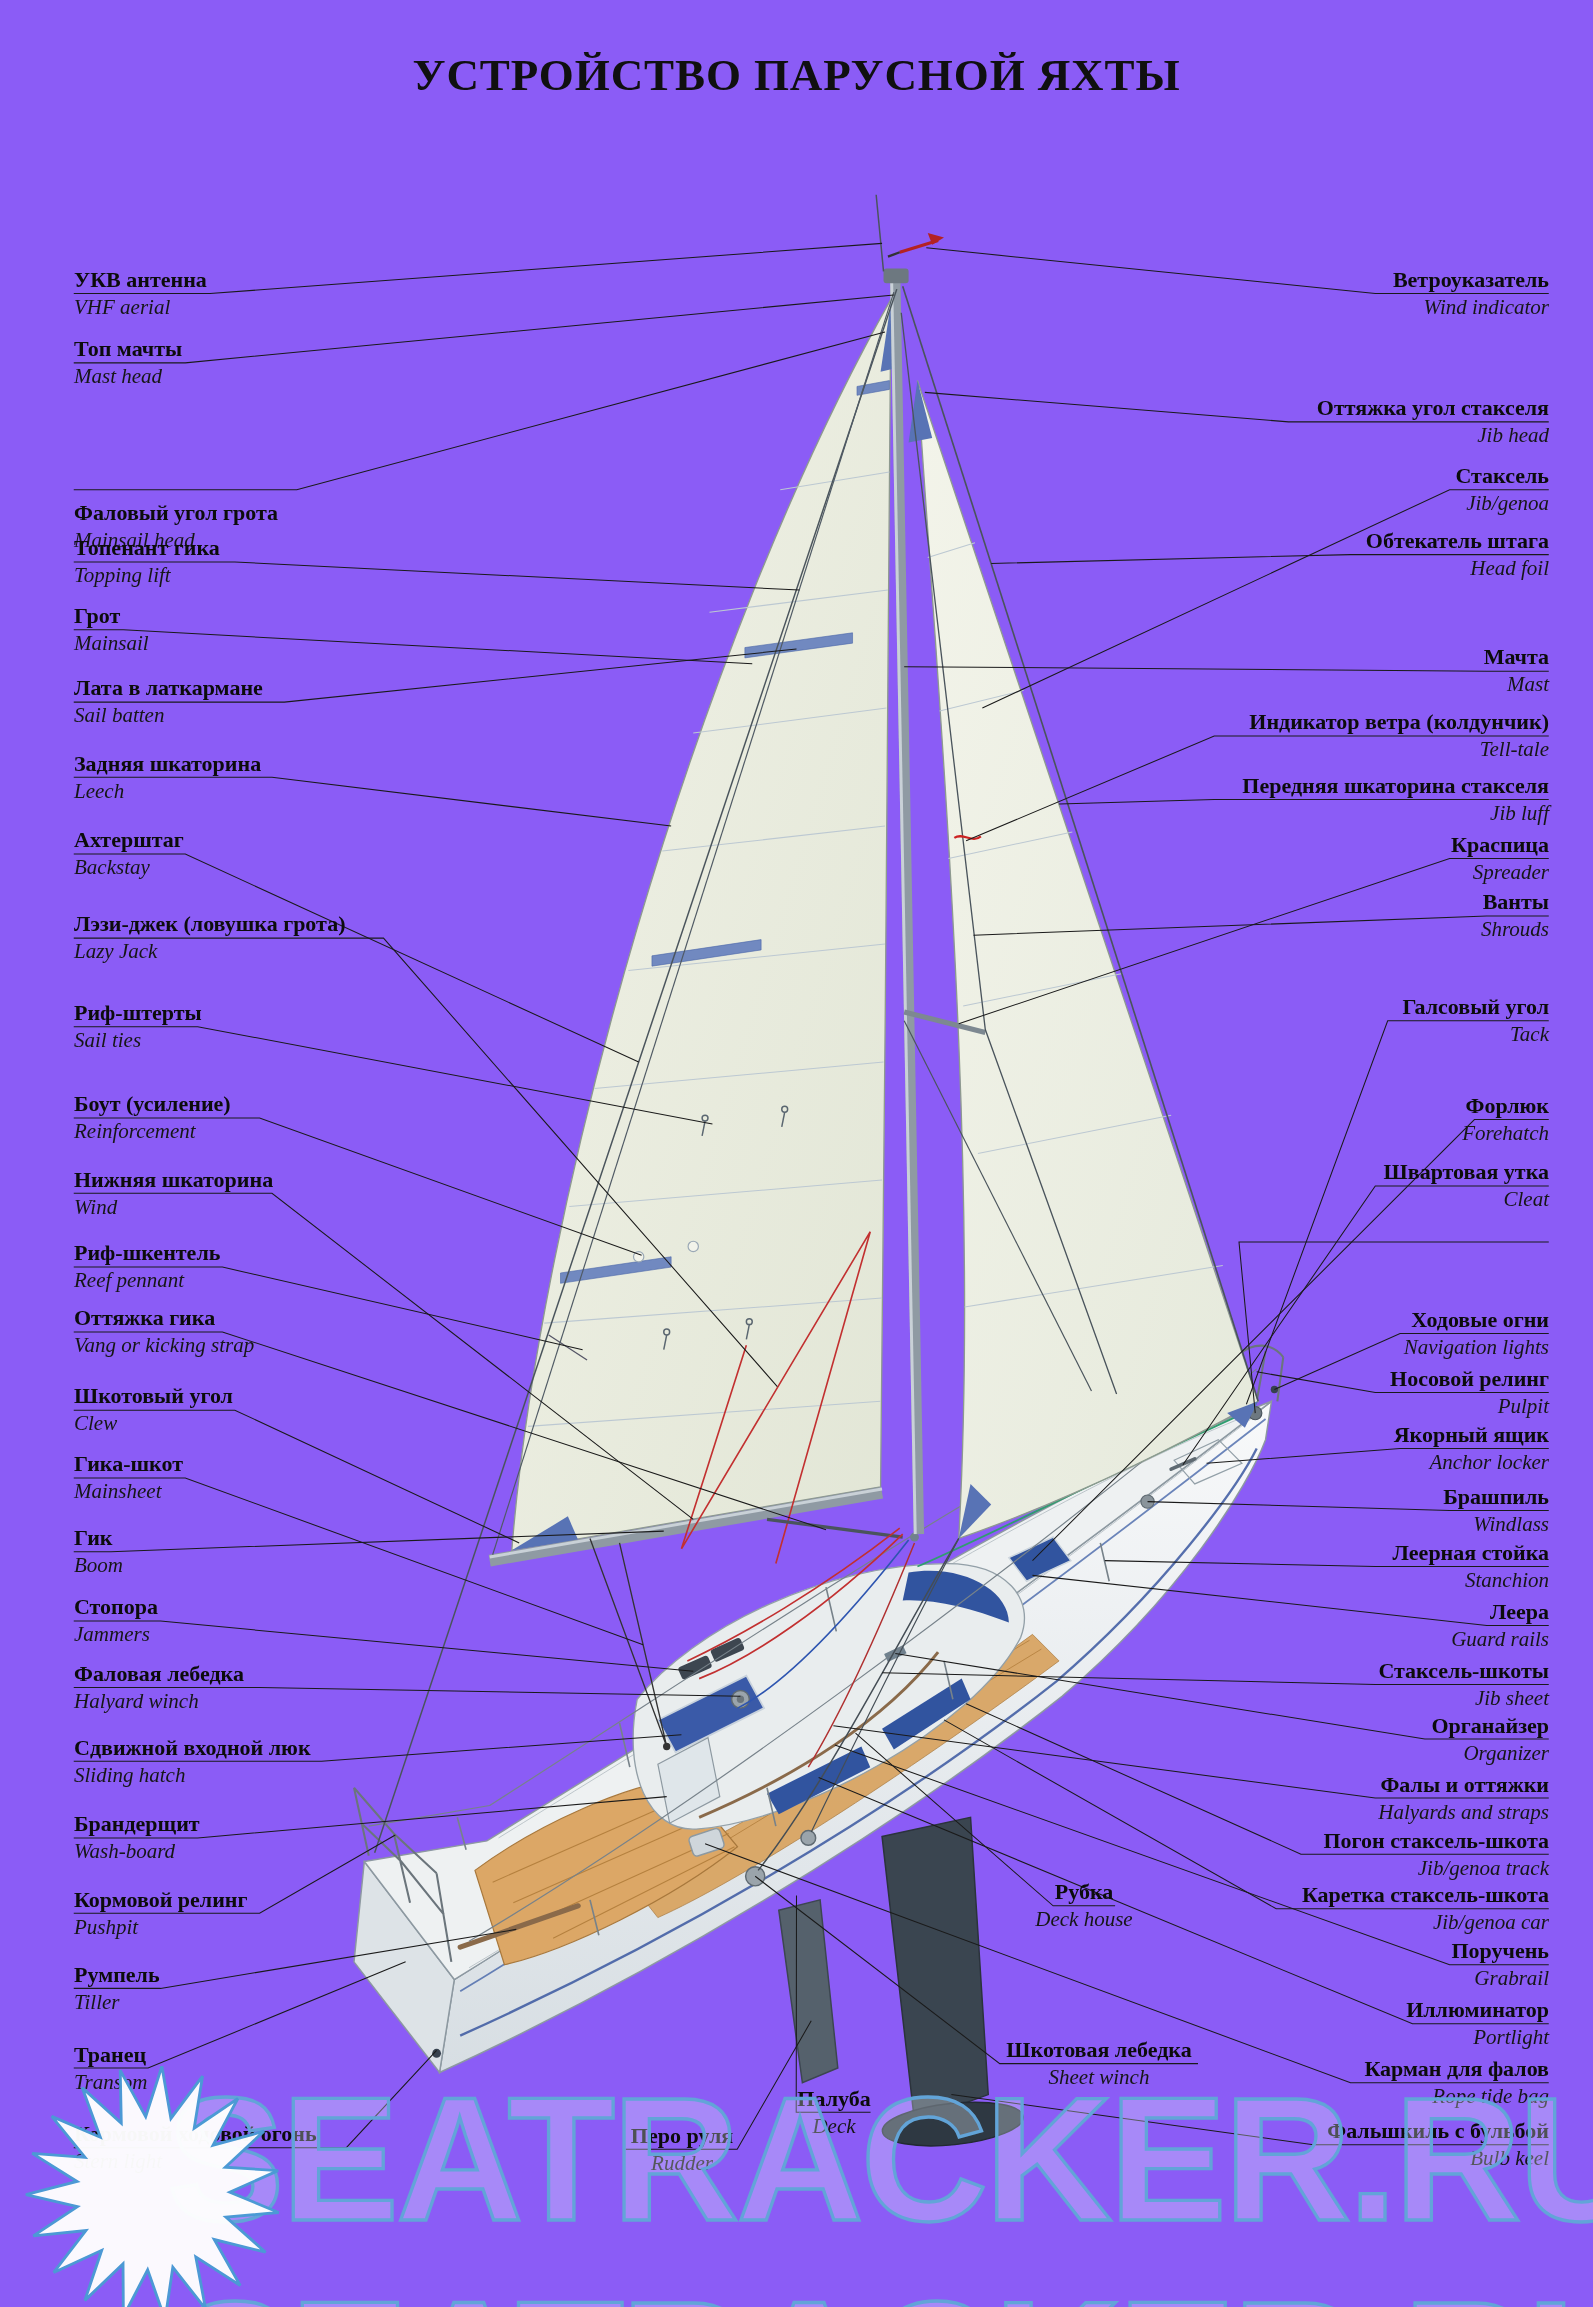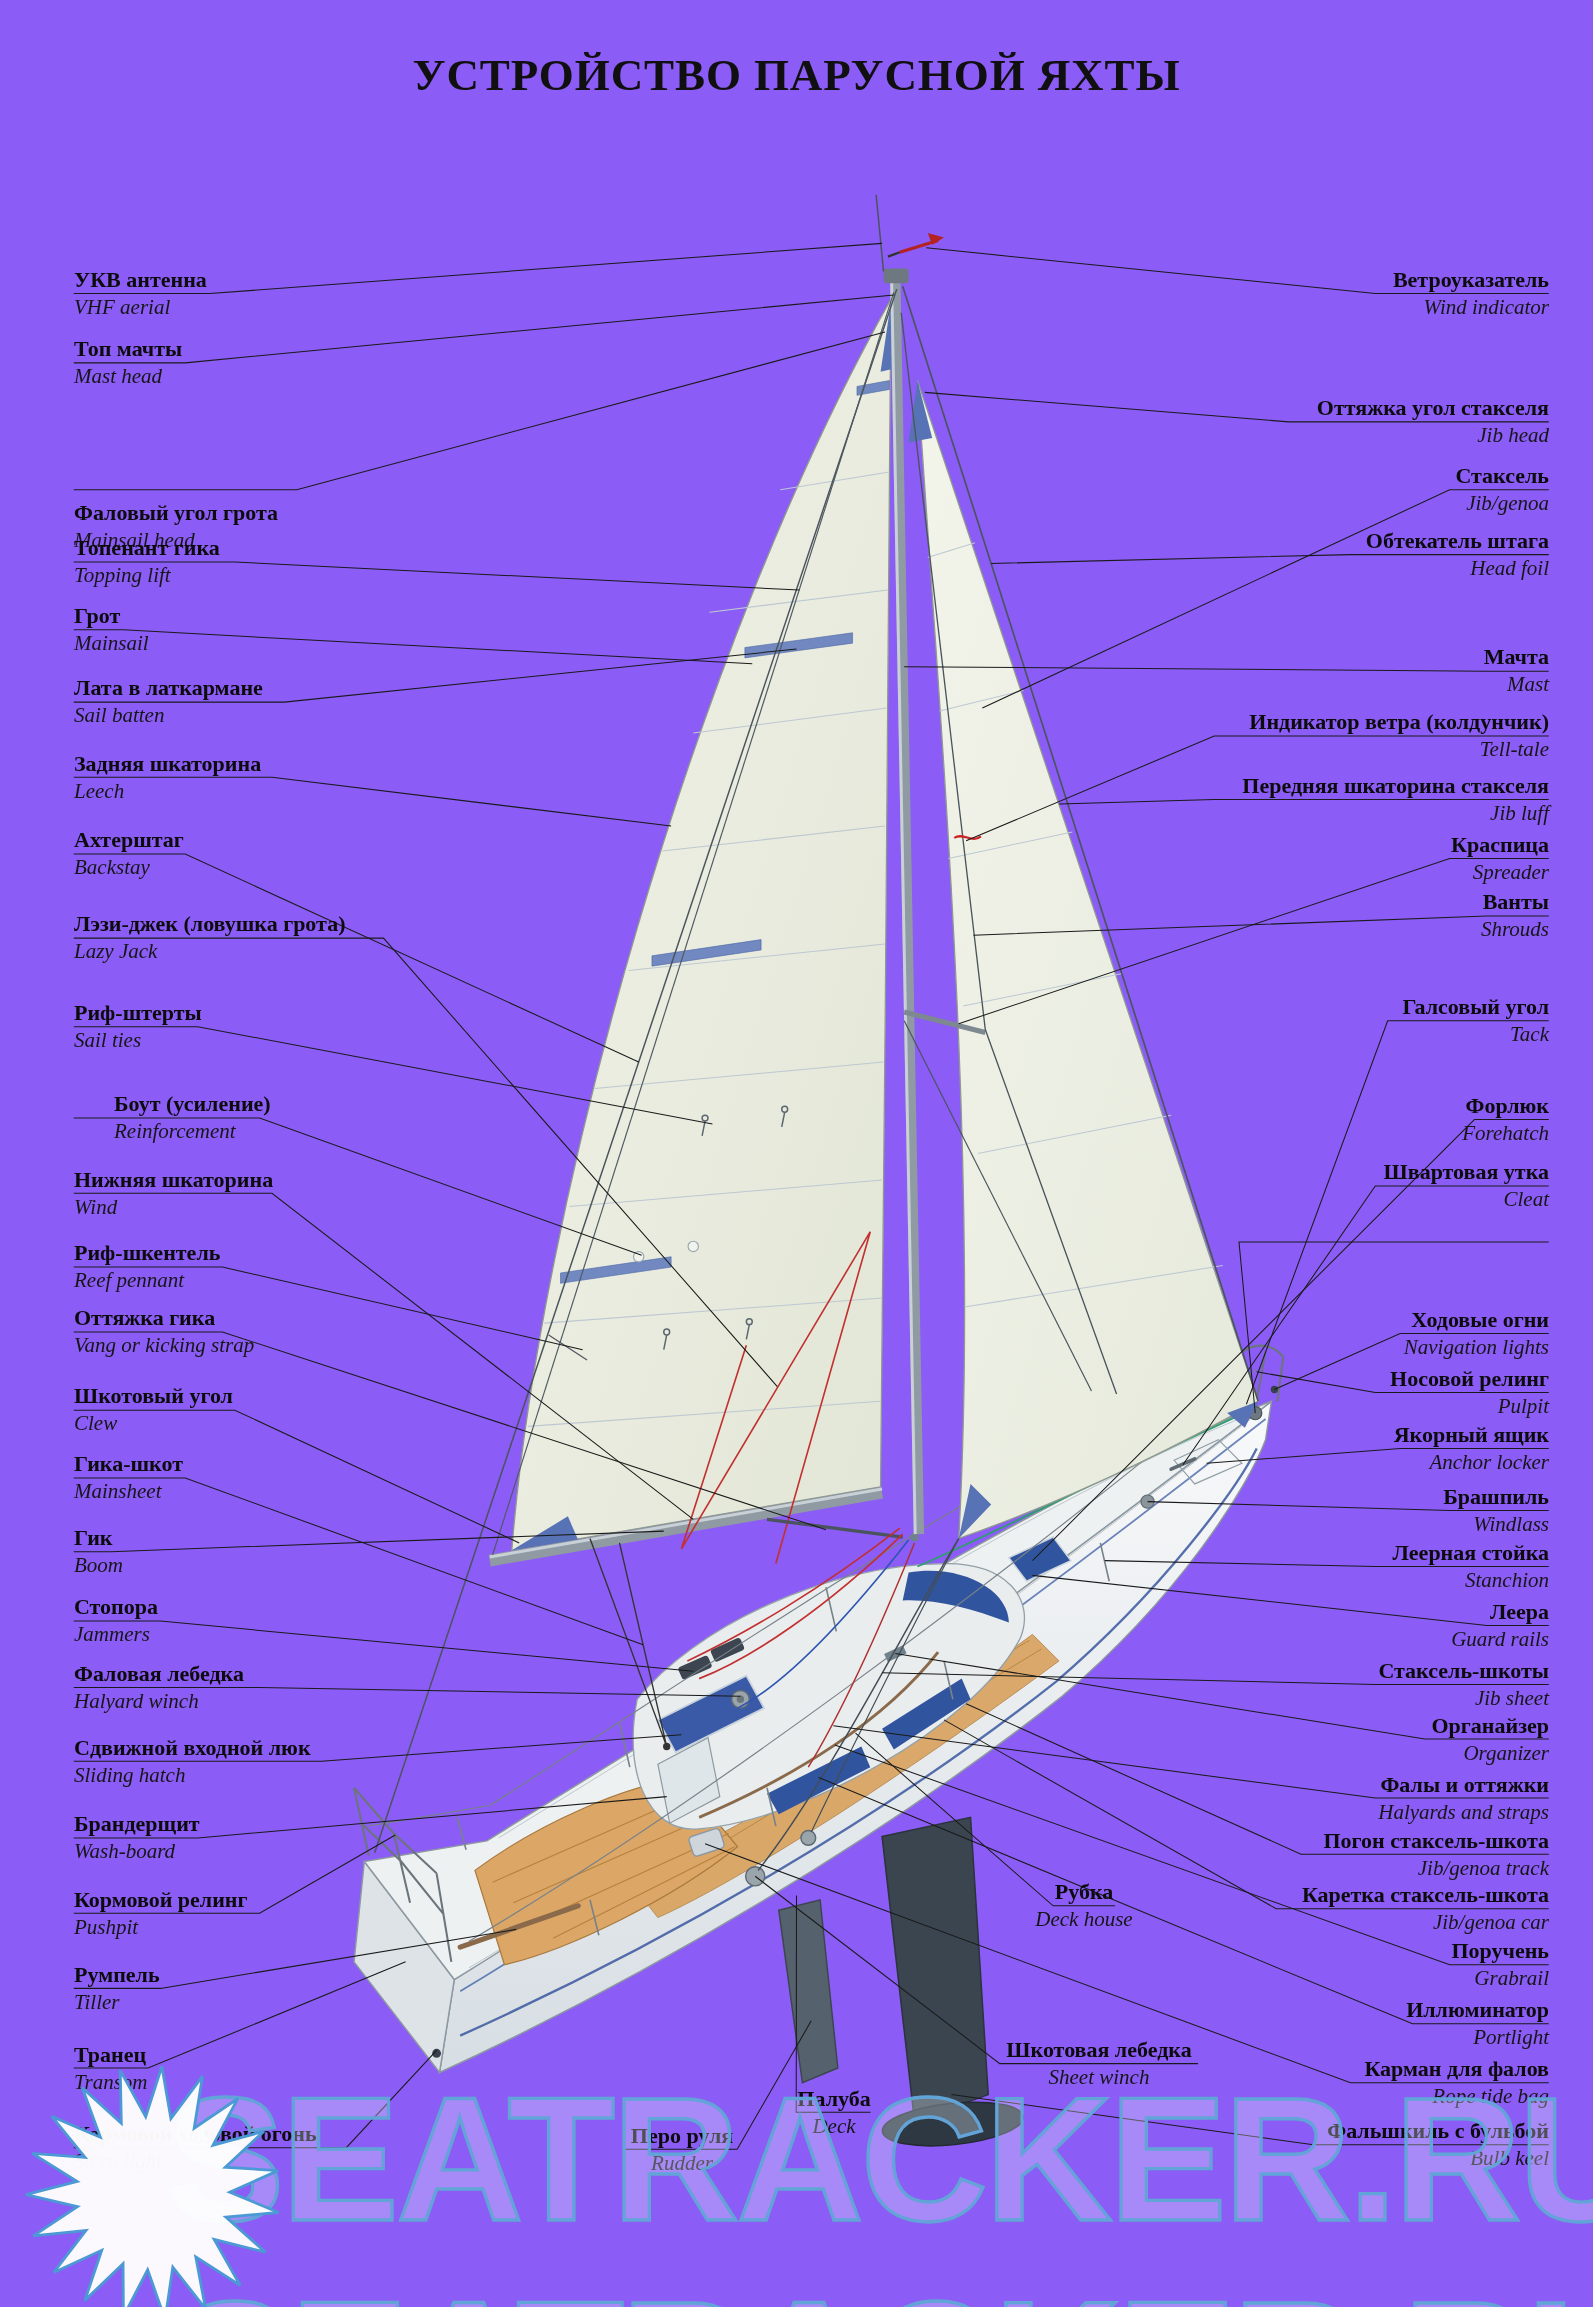--- a/index.html
+++ b/index.html
@@ -282,21 +282,21 @@
         <div class="en">Backstay</div>
       </div>
       <div class="label left" style="top: 910px;">
         <div class="ru">Лэзи-джек (ловушка грота)</div>
         <div class="en">Lazy Jack</div>
       </div>
       <div class="label left" style="top: 999px;">
         <div class="ru">Риф-штерты</div>
         <div class="en">Sail ties</div>
       </div>
-      <div class="label left" style="top: 1090px; margin-left: 40px;">
+      <div class="label left" style="top: 1090px;">
         <div class="ru">Боут (усиление)</div>
         <div class="en">Reinforcement</div>
       </div>
       <div class="label left" style="top: 1166px;">
         <div class="ru">Нижняя шкаторина</div>
         <div class="en">Wind</div>
       </div>
       <div class="label left" style="top: 1239px;">
         <div class="ru">Риф-шкентель</div>
         <div class="en">Reef pennant</div>

